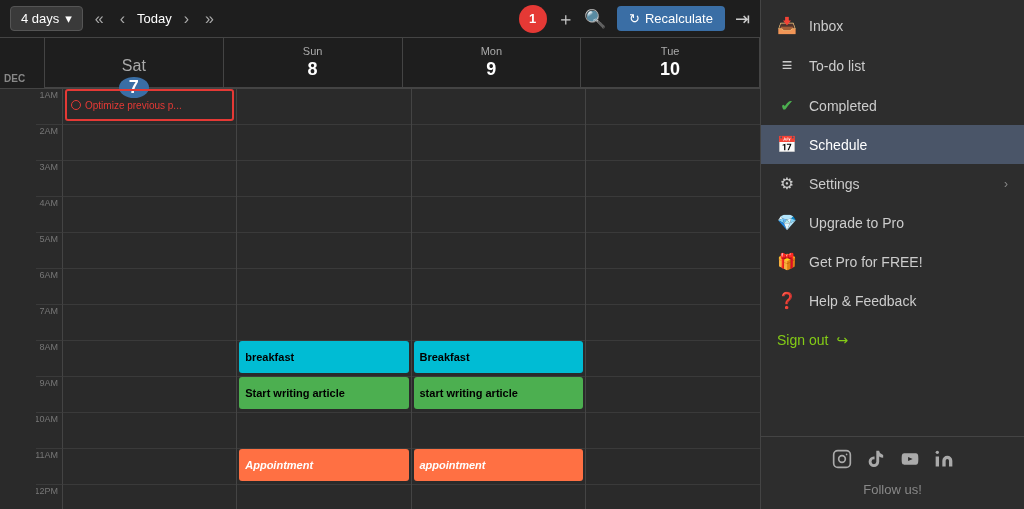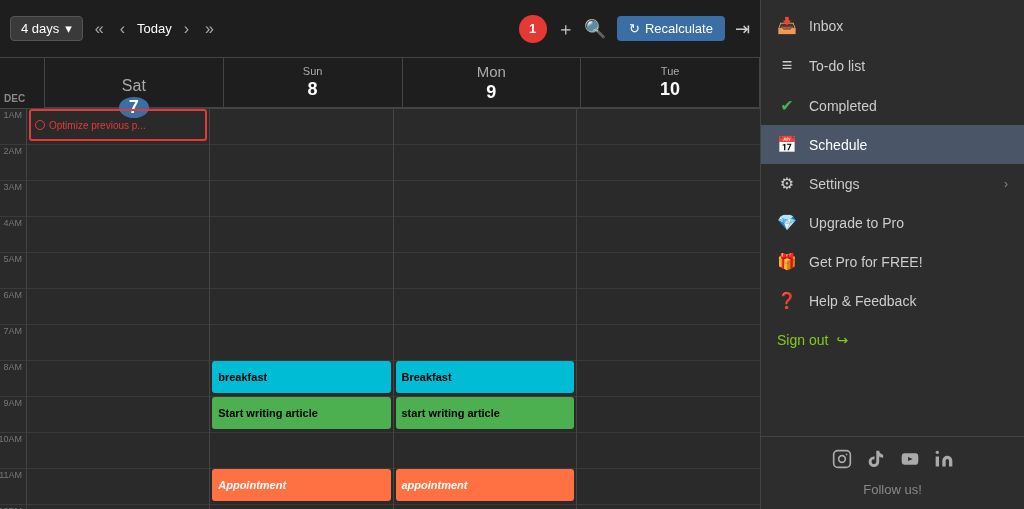--- a/index.html
+++ b/index.html
@@ -15,21 +15,21 @@
     }
 
     
     .toolbar {
       display: flex;
       align-items: center;
       background: #1e1e1e;
       padding: 6px 10px;
       gap: 8px;
       border-bottom: 1px solid #444;
-      height: 58px;
+      height: 38px;
       flex-shrink: 0;
     }
     .view-selector {
       background: #3a3a3a;
       border: 1px solid #555;
       border-radius: 4px;
       color: #fff;
       padding: 4px 10px;
       font-size: 13px;
       display: flex;
@@ -276,33 +276,33 @@
     <div style="flex:1; display:grid; grid-template-columns:repeat(4,1fr);">
       <div class="day-header">
         <span style="font-size:16px; color:#aaa;margin-top:29px;">Sat</span>
         <div class="day-num today">7</div>
       </div>
       <div class="day-header">
         <span style="font-size:11px; color:#aaa;">Sun</span>
         <span class="day-num">8</span>
       </div>
       <div class="day-header">
-        <span style="font-size:15px; color:#aaa;">Mon</span>
+        <span style="font-size:11px; color:#aaa;">Mon</span>
         <span class="day-num">9</span>
       </div>
       <div class="day-header">
         <span style="font-size:11px; color:#aaa;">Tue</span>
         <span class="day-num">10</span>
       </div>
     </div>
   </div>
 
   <div style="display:flex; flex:1; overflow:hidden;">
 
-    <div style="width:27px; flex-shrink:0; overflow:hidden; background:#2a2a2a;">
+    <div style="width:27px; flex-shrink:0; overflow:hidden; background:#2a2a2a;margin-left:36px;">
       <div style="height:600px; overflow:hidden;">
         <div class="time-label">1AM</div>
         <div class="time-label">2AM</div>
         <div class="time-label">3AM</div>
         <div class="time-label">4AM</div>
         <div class="time-label">5AM</div>
         <div class="time-label">6AM</div>
         <div class="time-label">7AM</div>
         <div class="time-label">8AM</div>
         <div class="time-label">9AM</div>

